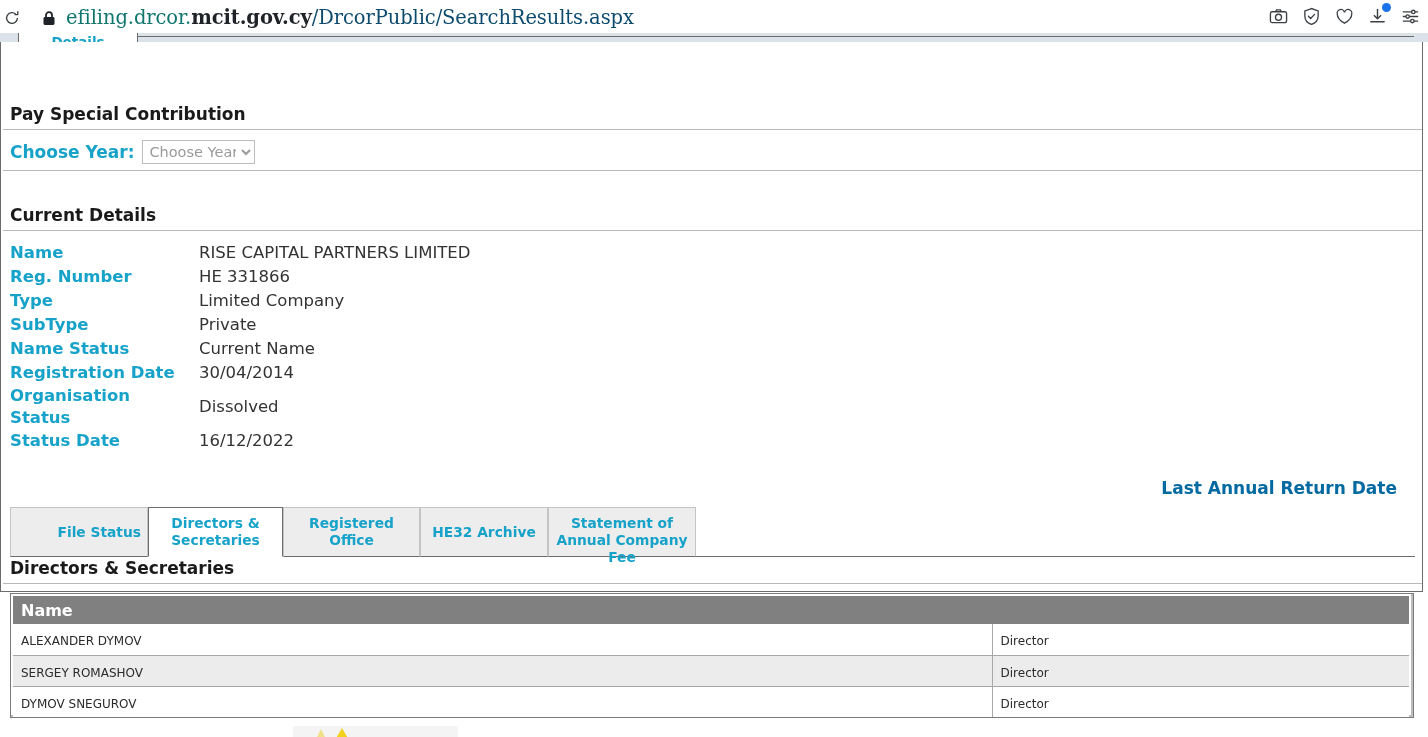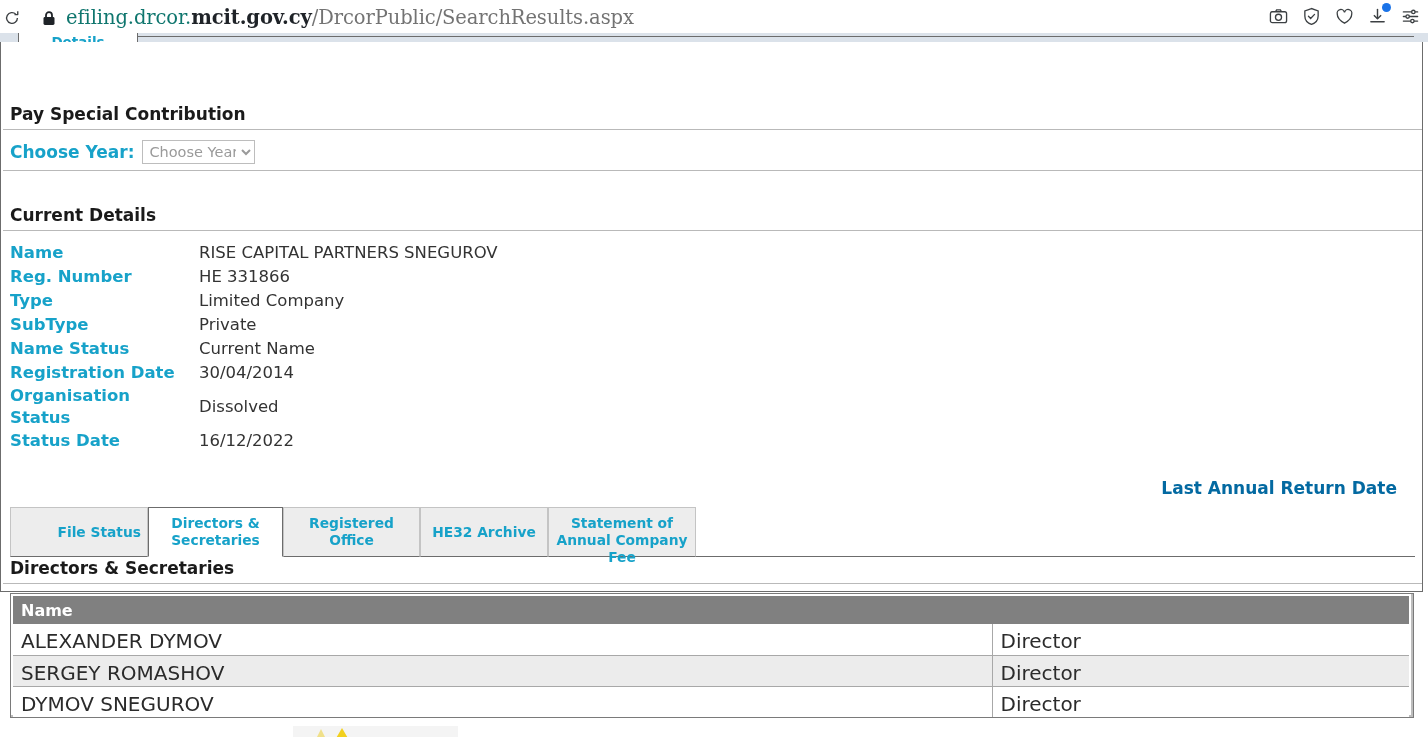--- a/index.html
+++ b/index.html
@@ -27,21 +27,21 @@
   #url-text {
     position: absolute; left: 66px; top: 6px;
     font-family: "DejaVu Serif", "Liberation Serif", serif;
     font-size: 19.5px;
     color: #8e9aa6;
     white-space: nowrap;
     letter-spacing: -0.1px;
   }
   #url-text .domain-strong { color: #1f2328; font-weight: 700; }
   #url-text .scheme-host { color: #0f766e; }
-  #url-text .path { color: #737373; }
+  #url-text .path { color: #0c4a6e; }
 
   #chrome-icons {
     position: absolute; right: 8px; top: 7px;
     display: flex; align-items: center; gap: 14px;
   }
   #chrome-icons .cicon {
     width: 19px; height: 19px; position: relative;
     color: #3c4043;
     display: flex; align-items: center; justify-content: center;
   }
@@ -214,21 +214,21 @@
   #data-grid th {
     background: #808080;
     color: #ffffff;
     font-size: 16px; font-weight: 700;
     text-align: left;
     height: 28px;
     padding: 0 0 0 8px;
     border: none;
   }
   #data-grid td {
-    font-size: 20px; color: #2b2b2b;
+    font-size: 12px; color: #2b2b2b;
     height: 31px;
     padding: 4px 0 0 8px;
     border: 1px solid #a8a8a8;
     border-top: none;
     background: #ffffff;
     white-space: nowrap;
     overflow: hidden;
   }
   #data-grid tr.alt td { background: #ececec; }
   #data-grid td.first { border-left: none; }
@@ -339,21 +339,21 @@
         <option>Choose Year:</option>
       </select>
     </div>
     <div id="hr-2" class="hr-line"></div>
 
     <div id="current-details-head" class="section-head">Current Details</div>
     <div id="hr-3" class="hr-line"></div>
 
     <div id="details-grid">
       <div class="dkey">Name</div>
-      <div class="dval">RISE CAPITAL PARTNERS SNEGUROV</div>
+      <div class="dval">RISE CAPITAL PARTNERS LIMITED</div>
 
       <div class="dkey">Reg. Number</div>
       <div class="dval">HE 331866</div>
 
       <div class="dkey">Type</div>
       <div class="dval">Limited Company</div>
 
       <div class="dkey">SubType</div>
       <div class="dval">Private</div>
 

